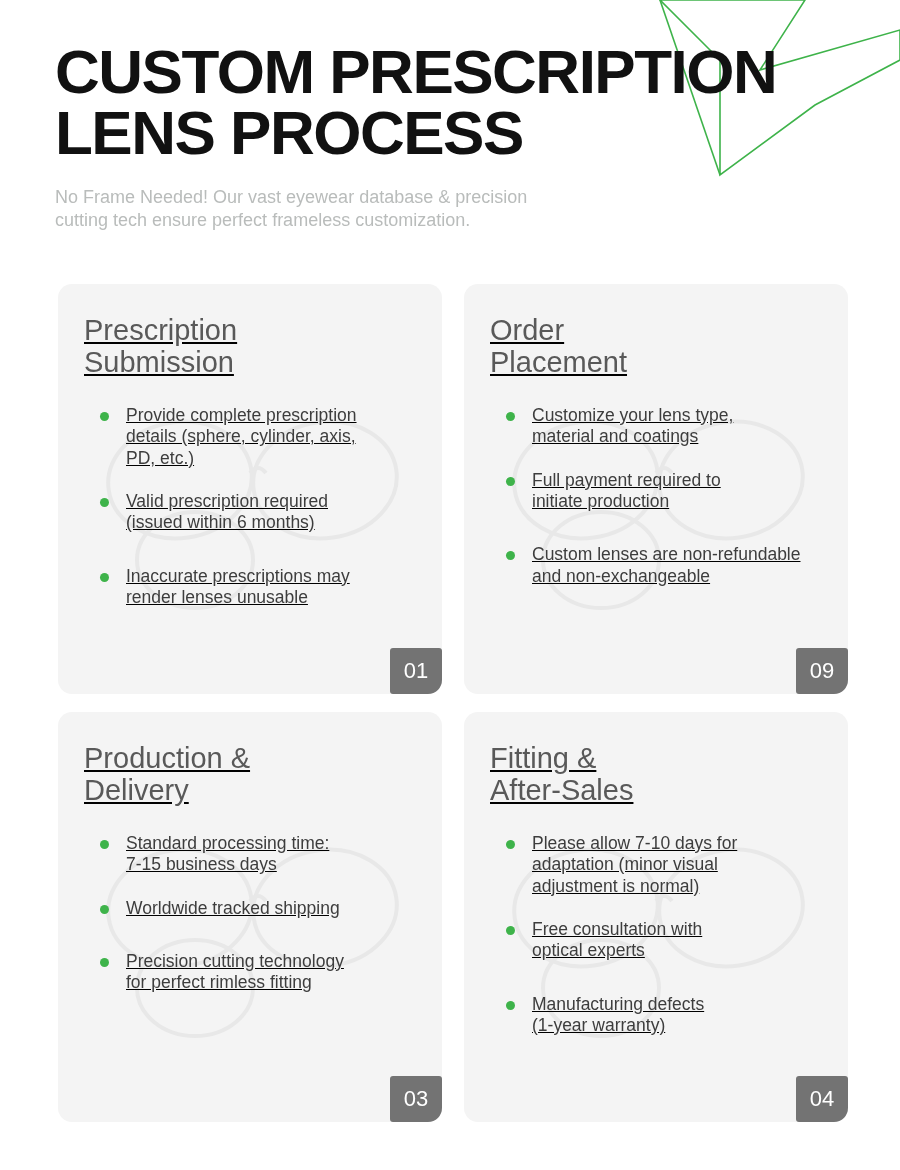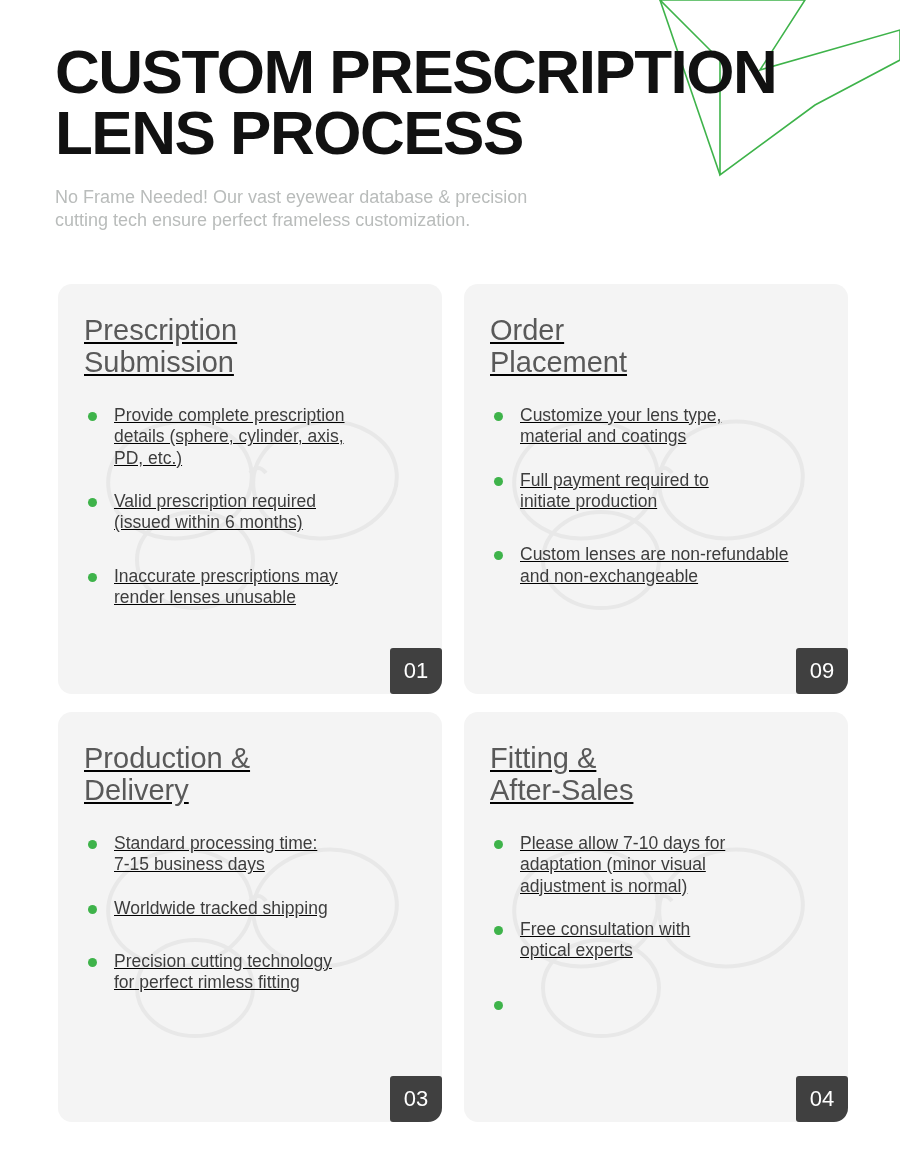--- a/index.html
+++ b/index.html
@@ -88,21 +88,21 @@
   .card-title {
     font-size: 29px;
     line-height: 1.12;
     color: #595959;
     margin: 0 0 26px 0;
     font-weight: normal;
     white-space: pre-line;
   }
   ul.bullets {
     list-style: none;
-    margin: 0;
+    margin: 12px;
     padding: 0;
   }
   ul.bullets li {
     position: relative;
     padding-left: 30px;
     margin-bottom: 22px;
     font-size: 17.5px;
     line-height: 1.22;
     color: #3d3d3d;
     white-space: pre-line;
@@ -123,21 +123,21 @@
   ul.bullets li.spaced {
     margin-top: 32px;
   }
 
   .badge {
     position: absolute;
     right: 0;
     bottom: 0;
     width: 52px;
     height: 46px;
-    background: #404040;
+    background: #737373;
     color: #ffffff;
     font-size: 22px;
     display: flex;
     align-items: center;
     justify-content: center;
     border-radius: 3px;
     z-index: 3;
   }
 </style>
 </head>
@@ -232,19 +232,20 @@
     </svg>
     <div class="card-inner">
       <h2 class="card-title">Fitting &amp;
 After-Sales</h2>
       <ul class="bullets">
         <li><span class="dot"></span><span>Please allow 7-10 days for
 adaptation (minor visual
 adjustment is normal)</span></li>
         <li><span class="dot"></span><span>Free consultation with
 optical experts</span></li>
-        <li class="spaced"><span class="dot"></span></li>
+        <li class="spaced"><span class="dot"></span><span>Manufacturing defects
+(1-year warranty)</span></li>
       </ul>
     </div>
     <div class="badge">04</div>
   </div>
 
 </div>
 
 </body></html>

